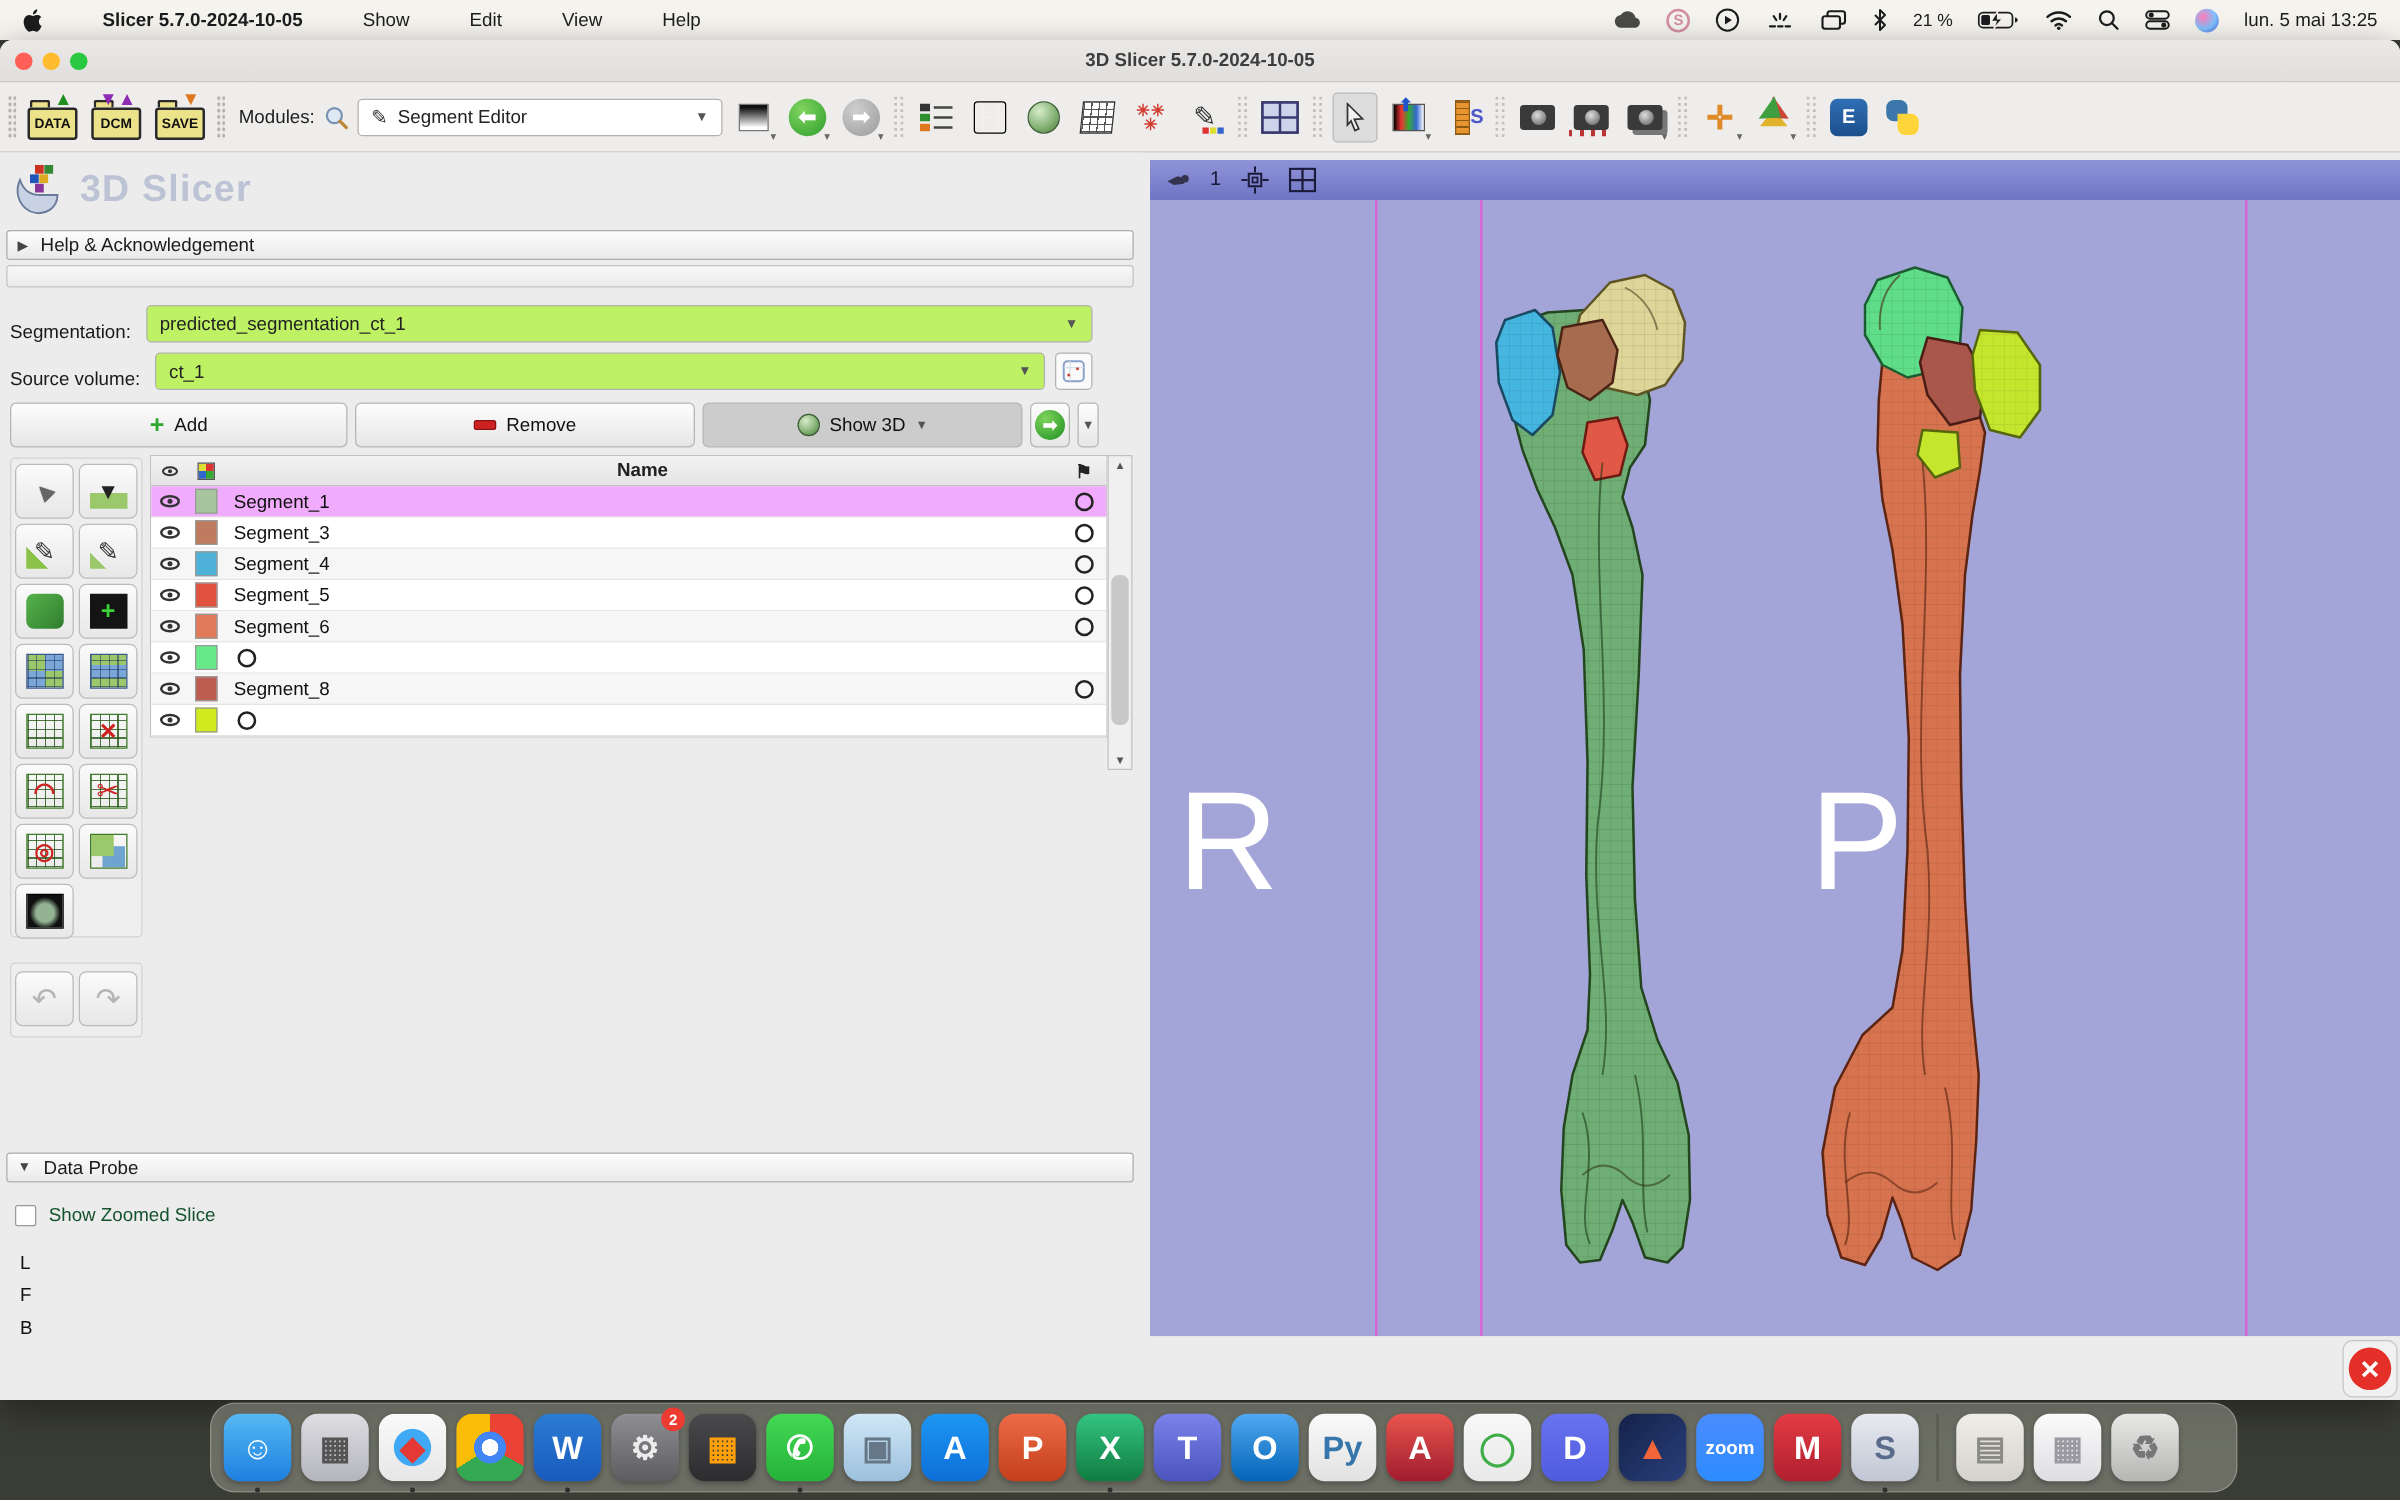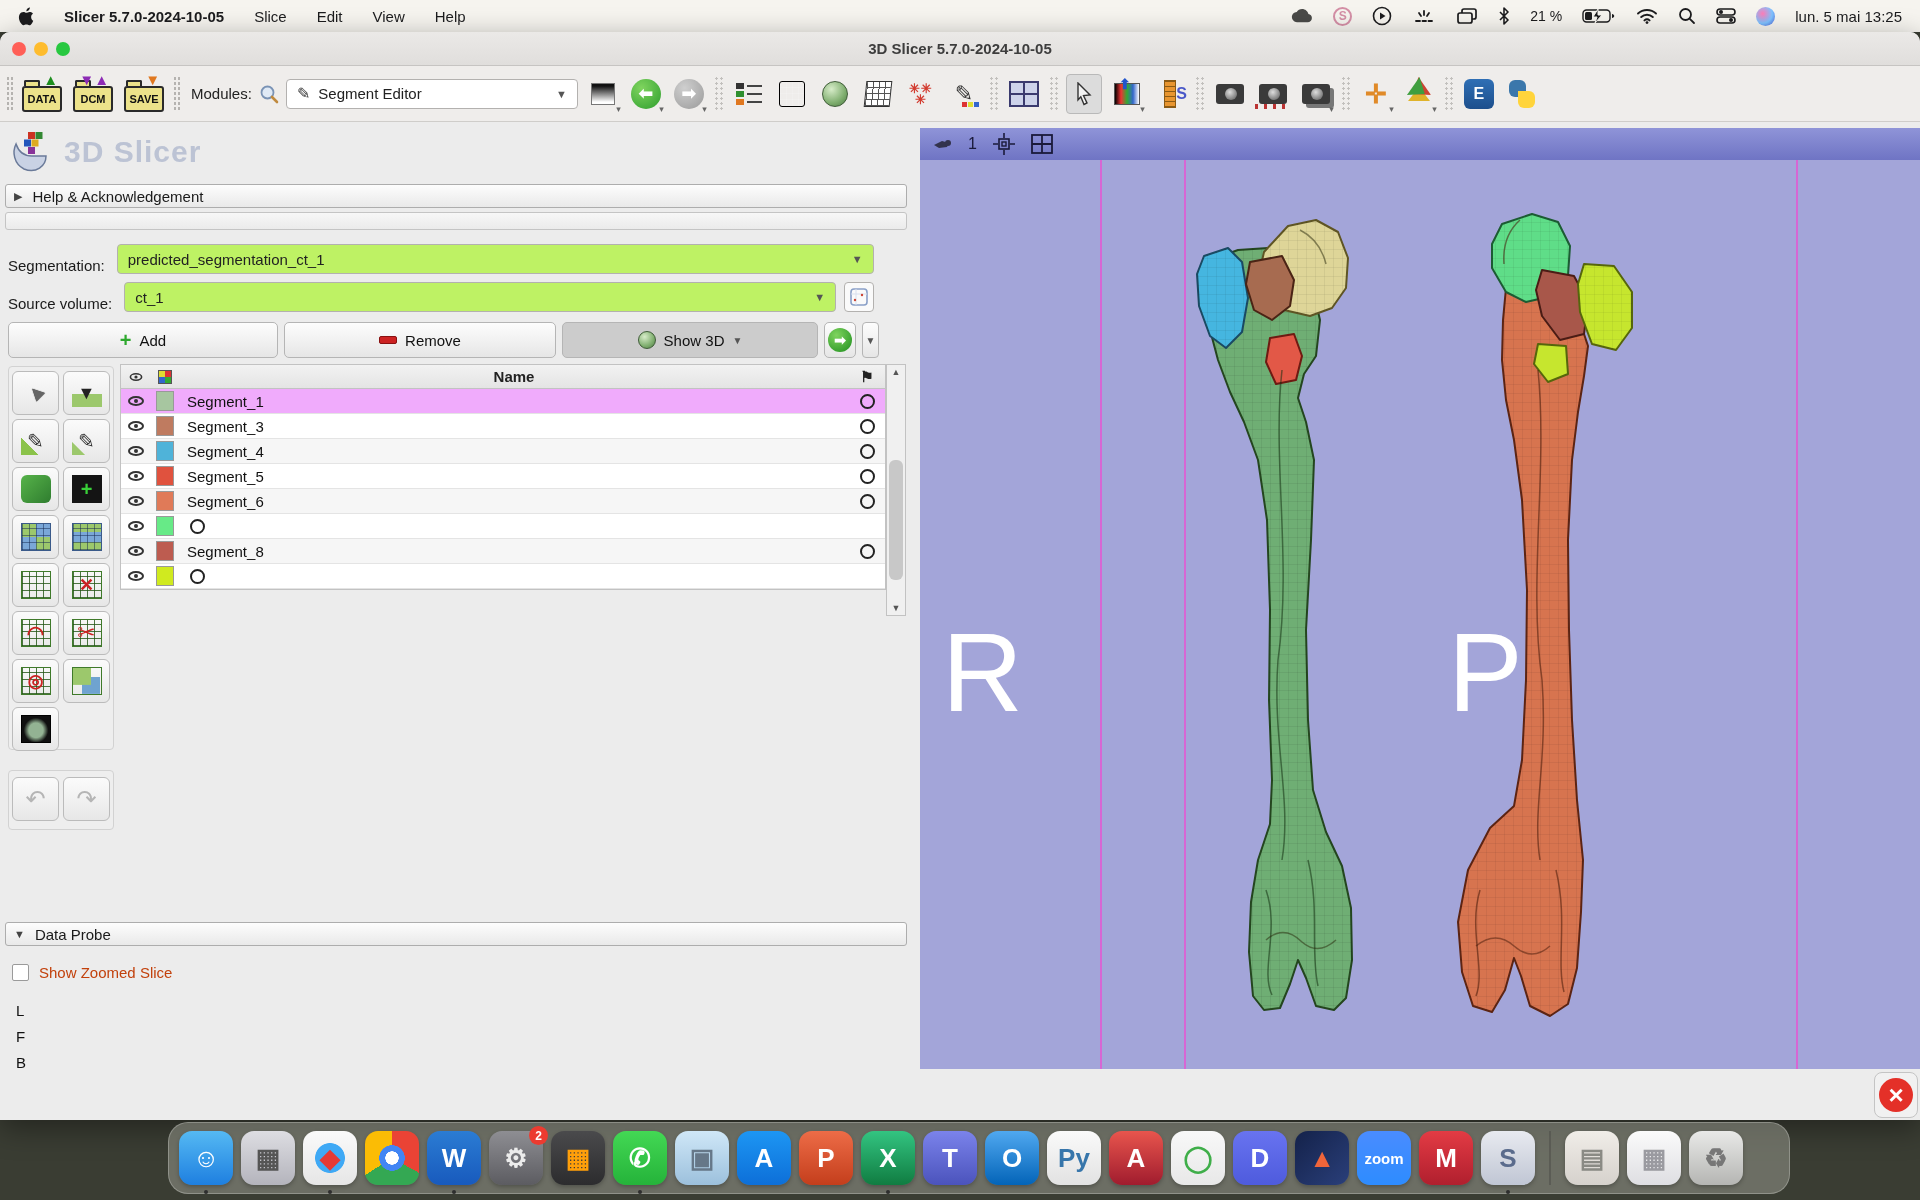--- a/index.html
+++ b/index.html
@@ -1,20 +1,20 @@
 <!DOCTYPE html>
 <html style="--view-bg: #a3a5d9; --viewbar-bg: #7a7fca; --magenta-line: #e05ad2; --bone-left-body: #6fae74; --bone-left-head: #ded598; --bone-left-trochanter: #45b6e0; --bone-left-neck-patch: #a76b50; --bone-left-lesser: #e25847; --bone-right-body: #d7744f; --bone-right-head: #5fdd88; --bone-right-patch-brown: #a8574a; --bone-right-patch-yellow: #c6e62e; --selection-accent: #2e7d32;"><head>
 <meta charset="utf-8">
 <style>
   * { margin:0; padding:0; box-sizing:border-box; }
   html,body { width:1920px; height:1200px; overflow:hidden; font-family:"Liberation Sans", sans-serif; background:#3a3d33; }
 
   
   #menubar { position:absolute; left:0; top:0; width:1920px; height:32px; background:#f6f4ef; display:flex; align-items:center; justify-content:space-between; padding:0 18px; font-size:15px; color:#1c1c1e; }
-  .mb-left { display:flex; align-items:center; gap:30px; }
+  .mb-left { display:flex; align-items:center; gap:48px; }
   .mb-left .appname { font-weight:bold; }
   .mb-right { display:flex; align-items:center; gap:20px; }
   .mb-ic { display:inline-flex; align-items:center; justify-content:center; height:22px; }
   .sbadge { width:19px; height:19px; border:2px solid #d48fa6; border-radius:50%; color:#d48fa6; font-size:12px; font-weight:bold; display:flex; align-items:center; justify-content:center; }
   .siri { width:19px; height:19px; border-radius:50%; background:radial-gradient(circle at 35% 35%, #ff7eb9, #7ec3ff 55%, #4b55d2); }
   .battery-pct { font-size:14px; }
 
   
   #window { position:absolute; left:0; top:32px; width:1920px; height:1088px; background:#ececec; border-radius:10px 10px 0 0; overflow:hidden; box-shadow:0 8px 30px rgba(0,0,0,.4); }
   #titlebar { position:absolute; left:0; top:0; width:100%; height:34px; background:linear-gradient(#ebe9e7,#e0dedc); border-bottom:1px solid #c6c4c2; display:flex; align-items:center; justify-content:center; font-size:15px; font-weight:bold; color:#3d3d3d; }
@@ -138,21 +138,21 @@
   .eye::after{ content:""; position:absolute; left:4px; top:1px; width:4px; height:4px; background:#333; border-radius:50%; }
   .sw { width:18px; height:20px; border:1px solid #999; }
   .seg-name { flex:1; padding-left:8px; color:#111; }
   .status-circle { width:15px; height:15px; border:2px solid #222; border-radius:50%; }
   .colorgrid-ic { width:14px; height:14px; background:conic-gradient(#d33 0 25%, #3a3 0 50%, #36c 0 75%, #dd3 0); border:1px solid #555; }
   #seg-scroll { position:absolute; left:886px; top:242px; width:20px; height:252px; background:#f0f0f0; border:1px solid #c2c2c2; font-size:9px; color:#555; display:flex; flex-direction:column; align-items:center; justify-content:space-between; padding:2px 0; }
   #seg-scroll .thumb { width:14px; flex:0 0 120px; background:#c8c8c8; border-radius:6px; margin-top:60px; }
 
   
   #dataprobe-bar { top:800px; }
-  #zoomed-row { position:absolute; left:12px; top:842px; display:flex; align-items:center; gap:10px; font-size:15px; color:#c2410c; }
+  #zoomed-row { position:absolute; left:12px; top:842px; display:flex; align-items:center; gap:10px; font-size:15px; color:#14532d; }
   #zoomed-row .cb { width:17px; height:17px; border:1px solid #9a9a9a; background:#fff; border-radius:2px; }
   .axis-label { position:absolute; left:16px; font-size:15px; color:#111; }
 
   
   #view3d { position:absolute; left:920px; top:96px; width:1000px; height:941px; }
   #view3d-bar { position:absolute; left:0; top:0; width:100%; height:32px; background:linear-gradient(#8f94d8,#6f74c4); display:flex; align-items:center; gap:16px; padding:0 12px; color:#16164a; }
   #view3d-bar .badge1 { font-size:16px; color:#1a1a3a; }
   #viewport { position:absolute; left:0; top:32px; width:1000px; height:909px; background:#a3a5d9; overflow:hidden; cursor:grab; }
   .mline { position:absolute; top:0; width:2px; height:909px; background:rgba(224,90,210,.85); }
   .orient { position:absolute; color:#fff; font-size:112px; }
@@ -175,21 +175,21 @@
 <body>
 
 <div id="menubar">
   <div class="mb-left">
     <span class="mb-ic">
       <svg width="16" height="19" viewBox="0 0 16 19">
           <path fill="#1c1c1e" d="M13.1 10c0-2.2 1.8-3.2 1.9-3.3-1-1.5-2.6-1.7-3.2-1.7-1.4-.1-2.7.8-3.4.8-.7 0-1.8-.8-2.9-.8C3.9 5 2.5 5.9 1.7 7.3.1 10 1.3 14 2.8 16.1c.7 1 1.6 2.2 2.7 2.2 1.1 0 1.5-.7 2.9-.7 1.3 0 1.7.7 2.9.7 1.2 0 2-1.1 2.7-2.1.9-1.2 1.2-2.4 1.2-2.5-.1 0-2.1-.8-2.1-3.7zM10.9 3.1c.6-.7 1-1.7.9-2.7-.9 0-1.9.6-2.5 1.3-.6.6-1 1.6-.9 2.6 1 .1 2-.5 2.5-1.2z"></path>
         </svg>
     </span>
     <span class="appname">Slicer 5.7.0-2024-10-05</span>
-    <span>Slice</span>
+    <span>Show</span>
     <span>Edit</span>
     <span>View</span>
     <span>Help</span>
   </div>
   <div class="mb-right">
     <span class="mb-ic">
       <svg width="24" height="16" viewBox="0 0 24 16">
           <path fill="#4a4a48" d="M19.4 6.1C18.8 3.2 16.2 1 13.1 1 10.8 1 8.8 2.2 7.7 4 5 4.2 2.9 6.4 2.9 9.1c0 2.8 2.3 5.1 5.1 5.1h10.6c2.4 0 4.3-1.9 4.3-4.3 0-2-1.5-3.6-3.5-3.8z"></path>
         </svg>
     </span>

